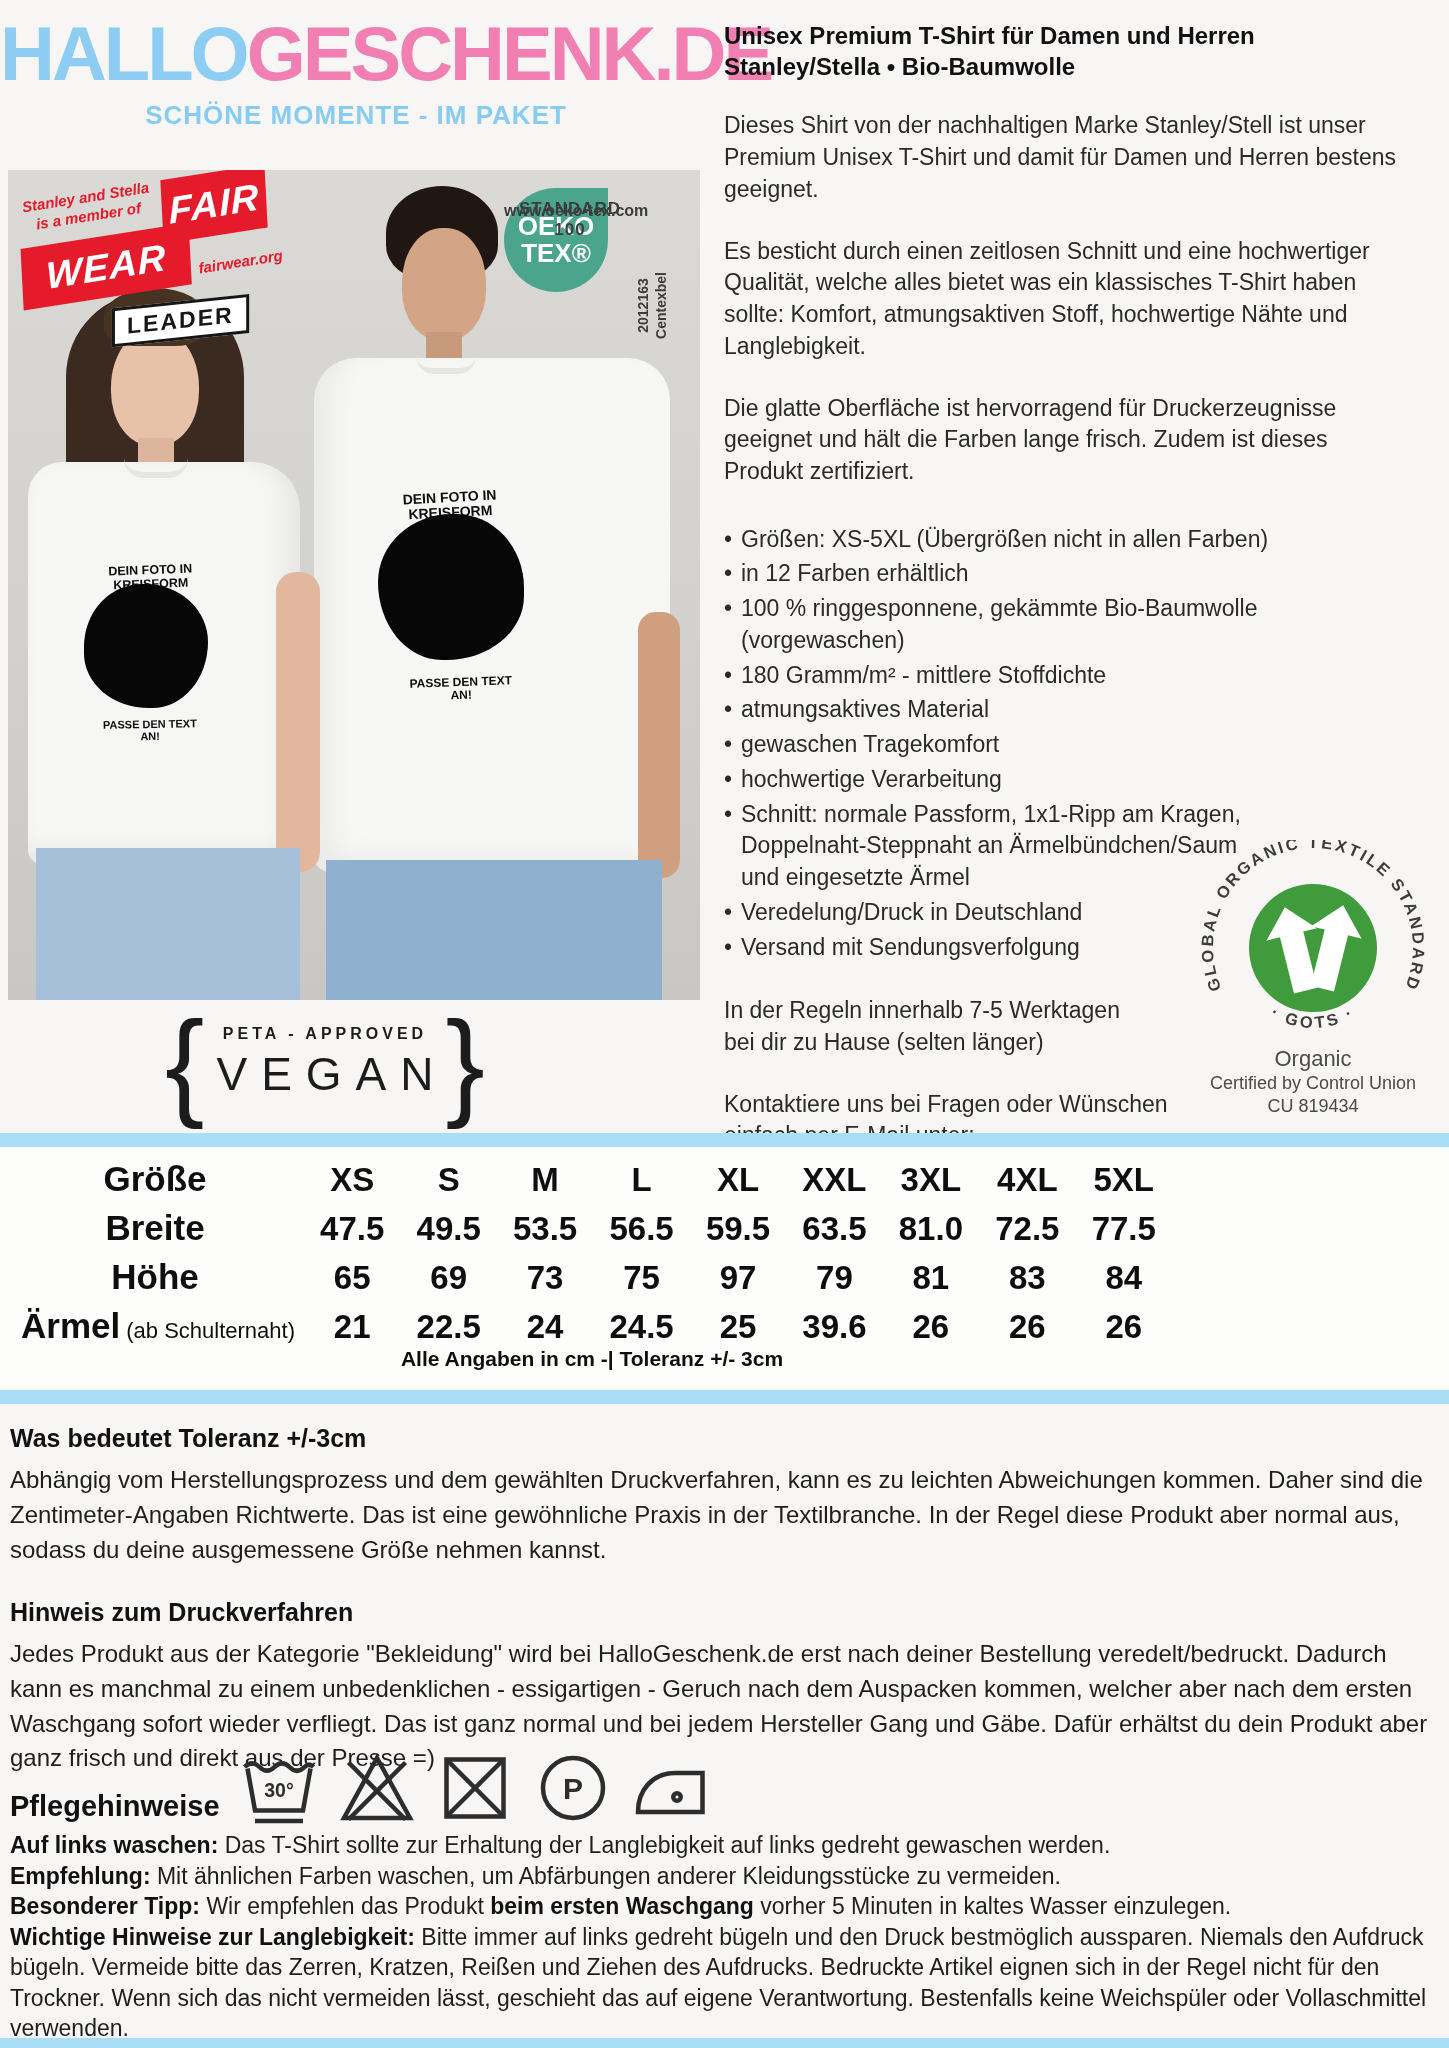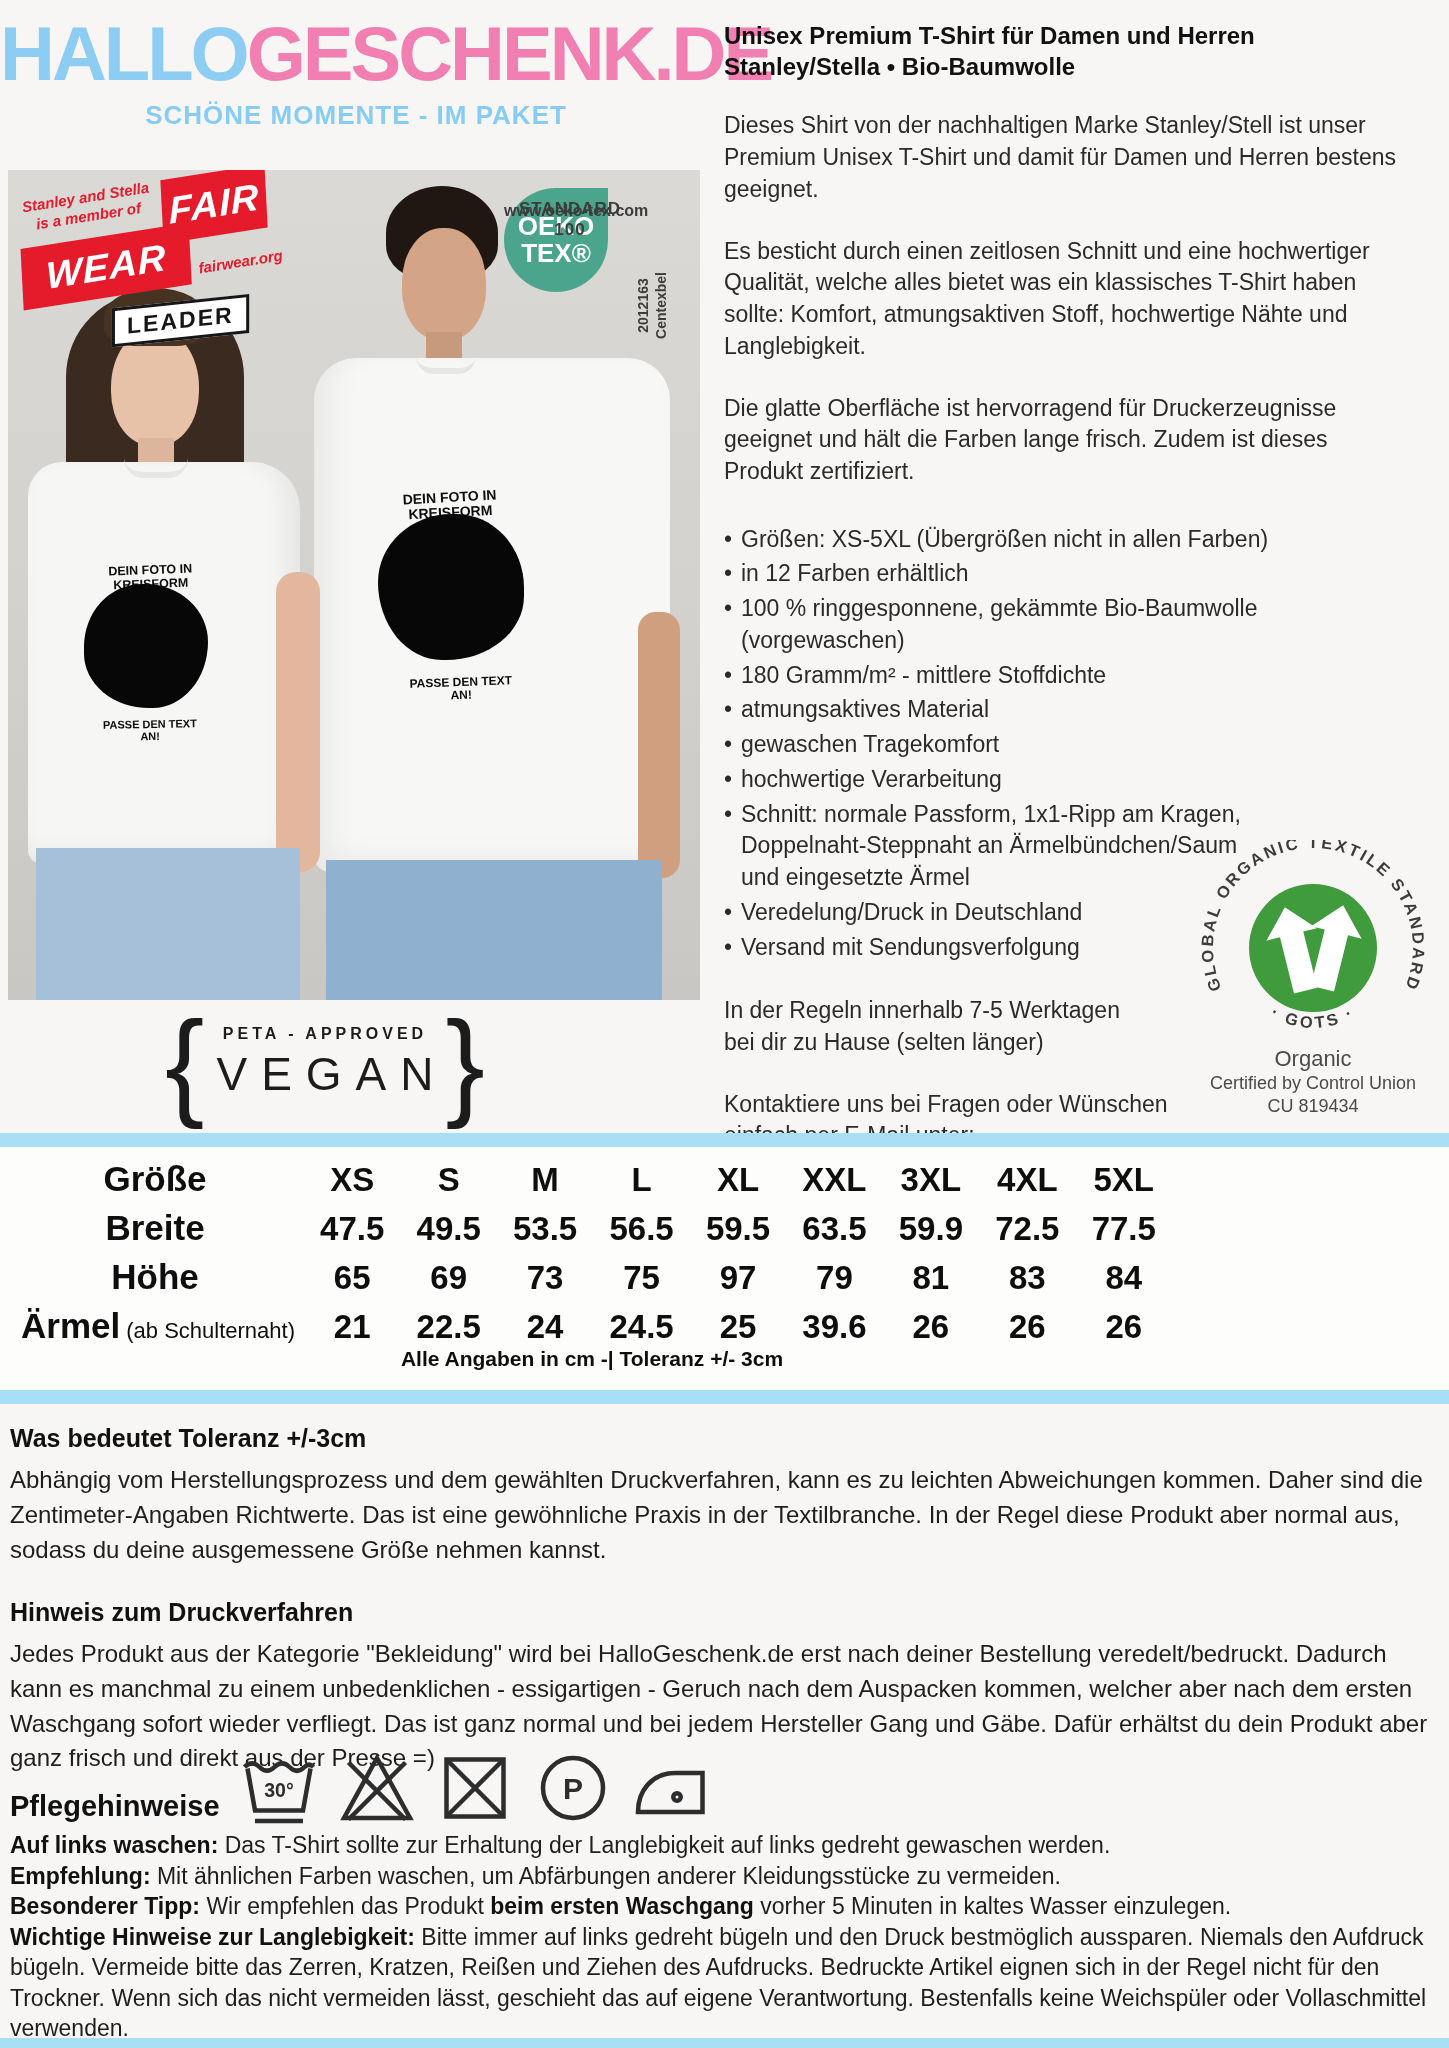--- a/index.html
+++ b/index.html
@@ -264,21 +264,21 @@
       </div>
       <div class="trow">
         <div class="tlabel"><span>Breite</span><span class="tnote"></span></div>
         <div class="tcells">
             <span class="tcell">47.5</span>
             <span class="tcell">49.5</span>
             <span class="tcell">53.5</span>
             <span class="tcell">56.5</span>
             <span class="tcell">59.5</span>
             <span class="tcell">63.5</span>
-            <span class="tcell">59.9</span>
+            <span class="tcell">81.0</span>
             <span class="tcell">72.5</span>
             <span class="tcell">77.5</span>
           </div>
       </div>
       <div class="trow">
         <div class="tlabel"><span>Höhe</span><span class="tnote"></span></div>
         <div class="tcells">
             <span class="tcell">65</span>
             <span class="tcell">69</span>
             <span class="tcell">73</span>

